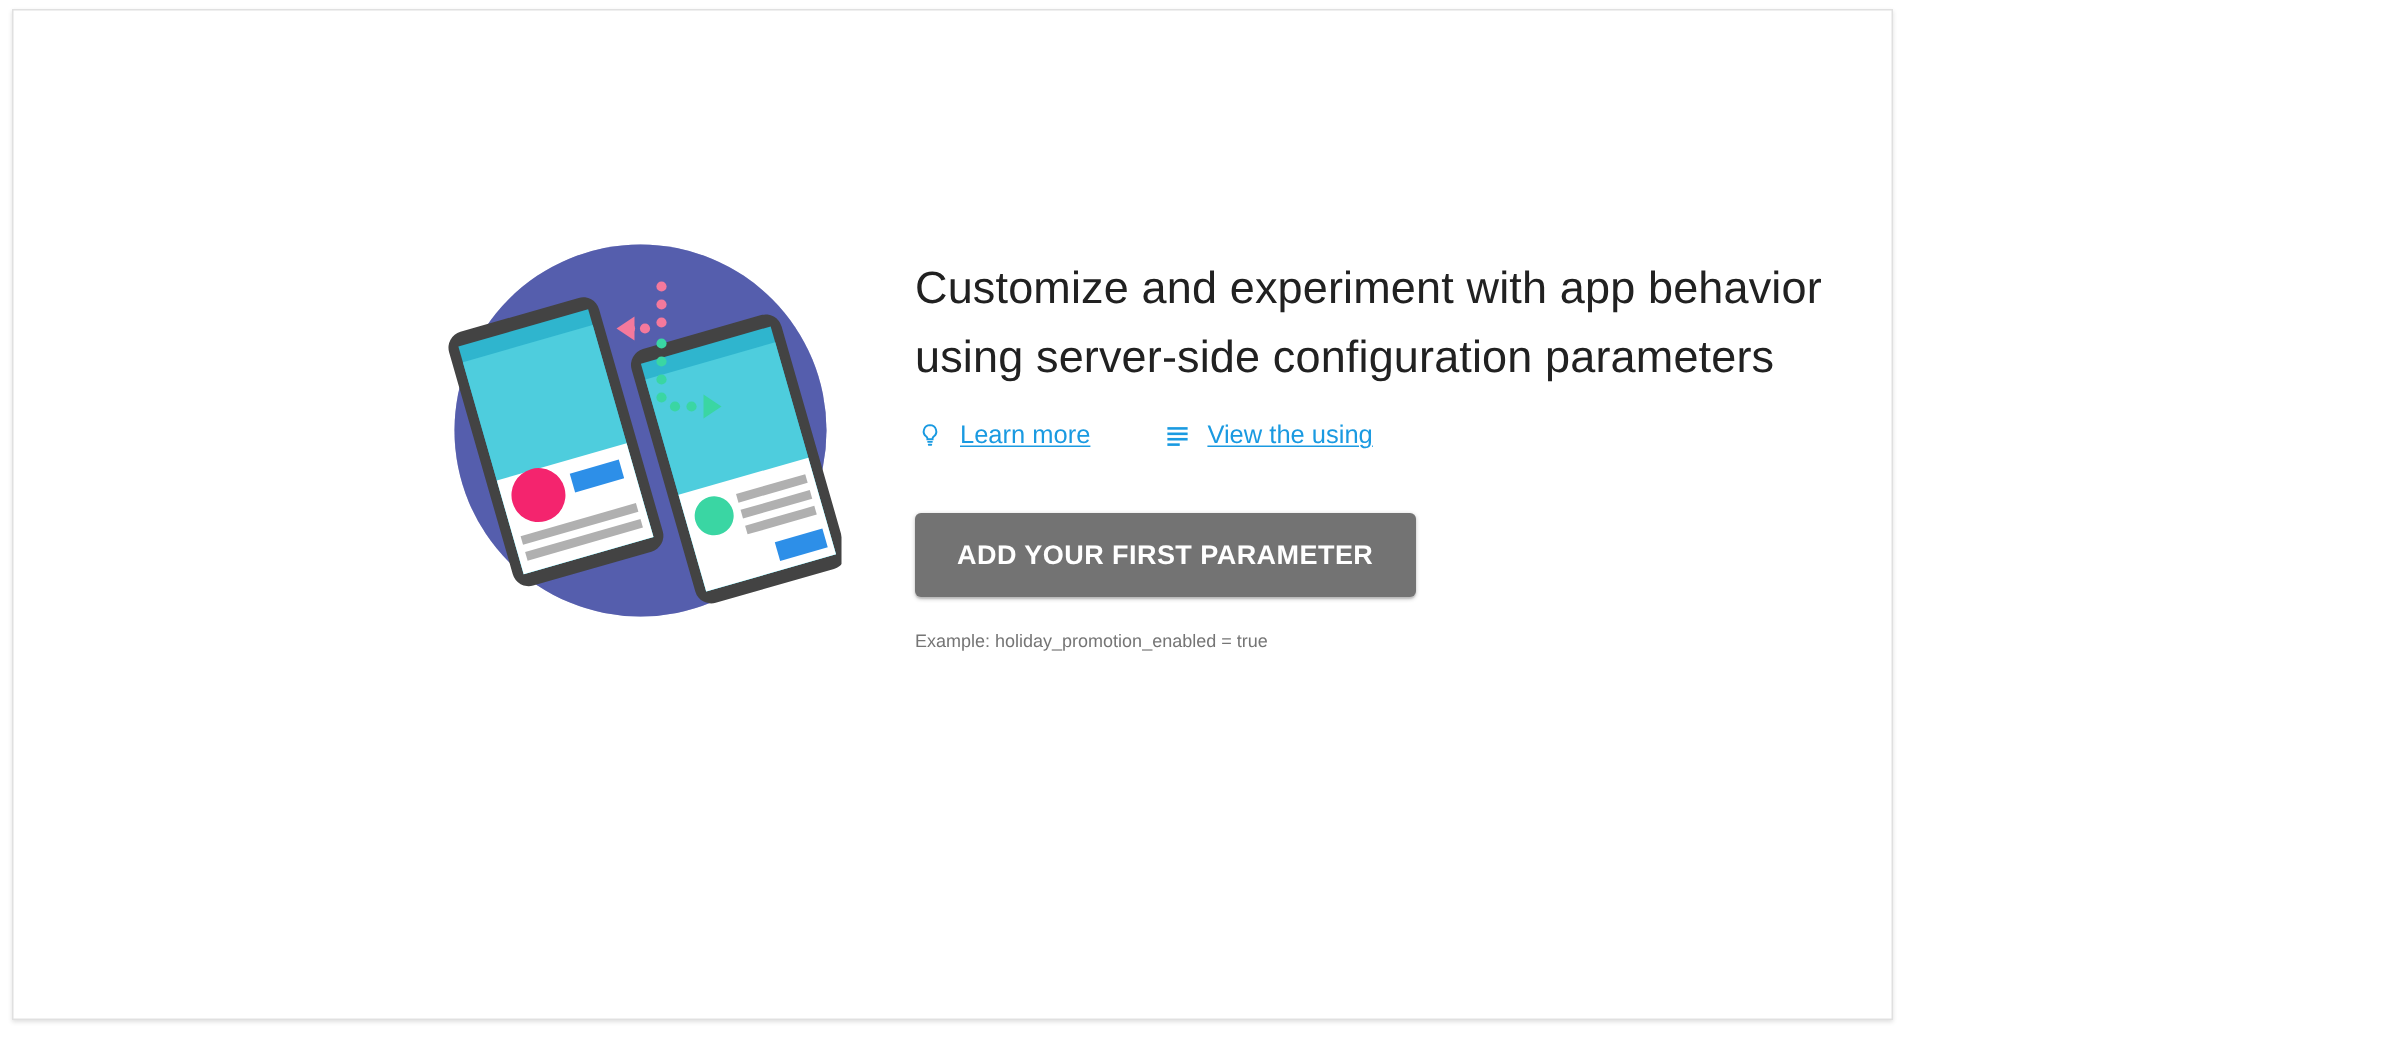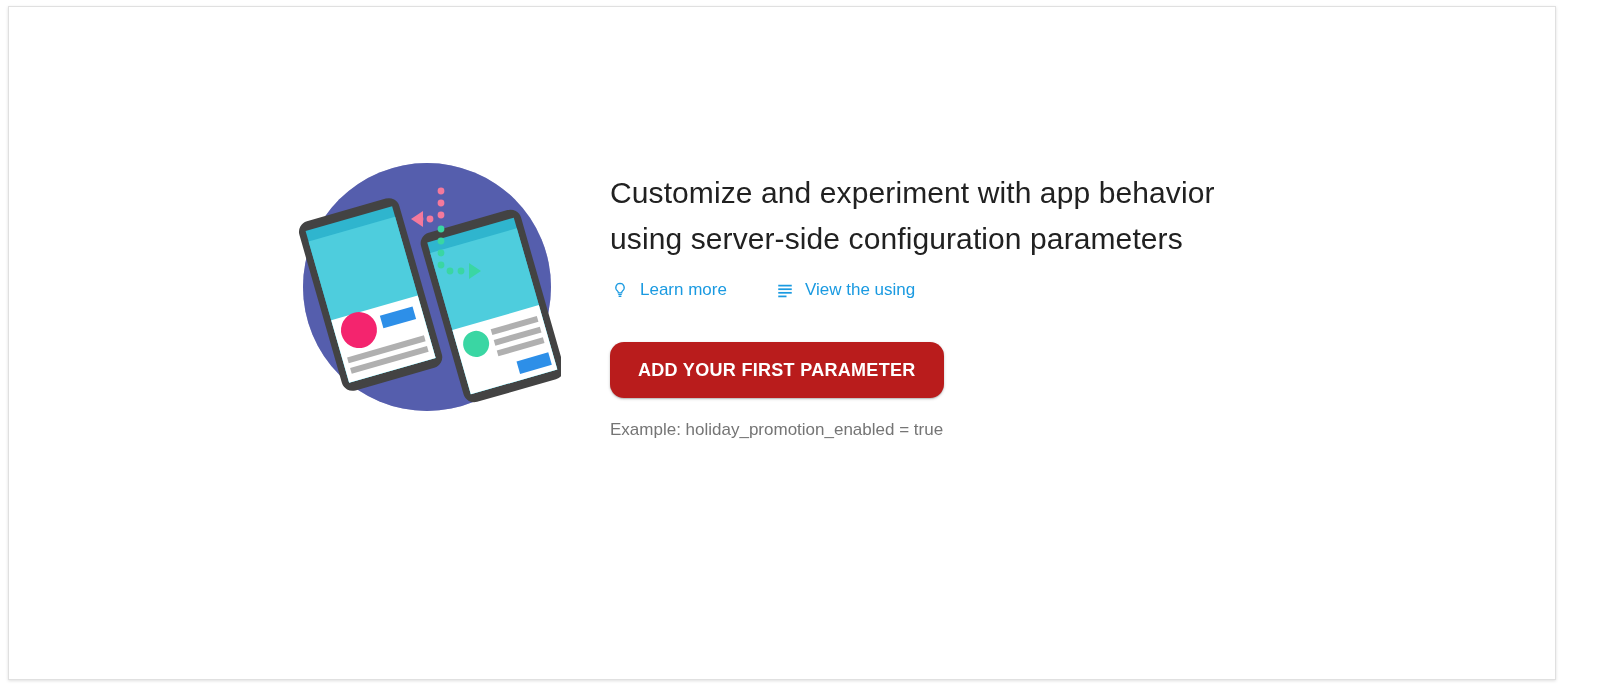--- a/index.html
+++ b/index.html
@@ -13,21 +13,21 @@
     font-family: "Liberation Sans", sans-serif;
     -webkit-font-smoothing: antialiased;
     overflow: hidden;
   }
 
   
   .page-card {
     position: absolute;
     left: 8px;
     top: 6px;
-    width: 1548px;
+    width: 1254px;
     height: 674px;
     background: #ffffff;
     border: 1px solid #e0e0e0;
     box-sizing: border-box;
     box-shadow: 0 1px 3px rgba(0,0,0,0.13);
   }
 
   
   .empty-state {
     position: absolute;
@@ -87,45 +87,46 @@
     height: 20px;
     display: inline-flex;
     align-items: center;
     justify-content: center;
     margin-right: 10px;
     flex: none;
   }
   .link-label {
     font-size: 17px;
     color: #1a9ae1;
+    text-decoration: underline;
     text-underline-offset: 2px;
     white-space: nowrap;
   }
 
   
   .cta-button {
     margin-top: 42px;
     display: inline-block;
-    background: #b91c1c;
+    background: #737373;
     color: #ffffff;
     border: none;
-    border-radius: 14px;
+    border-radius: 4px;
     height: 56px;
     padding: 0 28px;
     font-family: "Liberation Sans", sans-serif;
     font-size: 18px;
     font-weight: bold;
     letter-spacing: 0.3px;
     cursor: pointer;
     box-shadow: 0 1px 3px rgba(0,0,0,0.22), 0 1px 1px rgba(0,0,0,0.12);
   }
 
   .example-text {
     margin-top: 22px;
-    font-size: 17px;
+    font-size: 12px;
     color: #757575;
   }
 
   
   .illu-svg { display: block; }
 </style>
 </head>
 <body>
 
 <div class="page-card">

